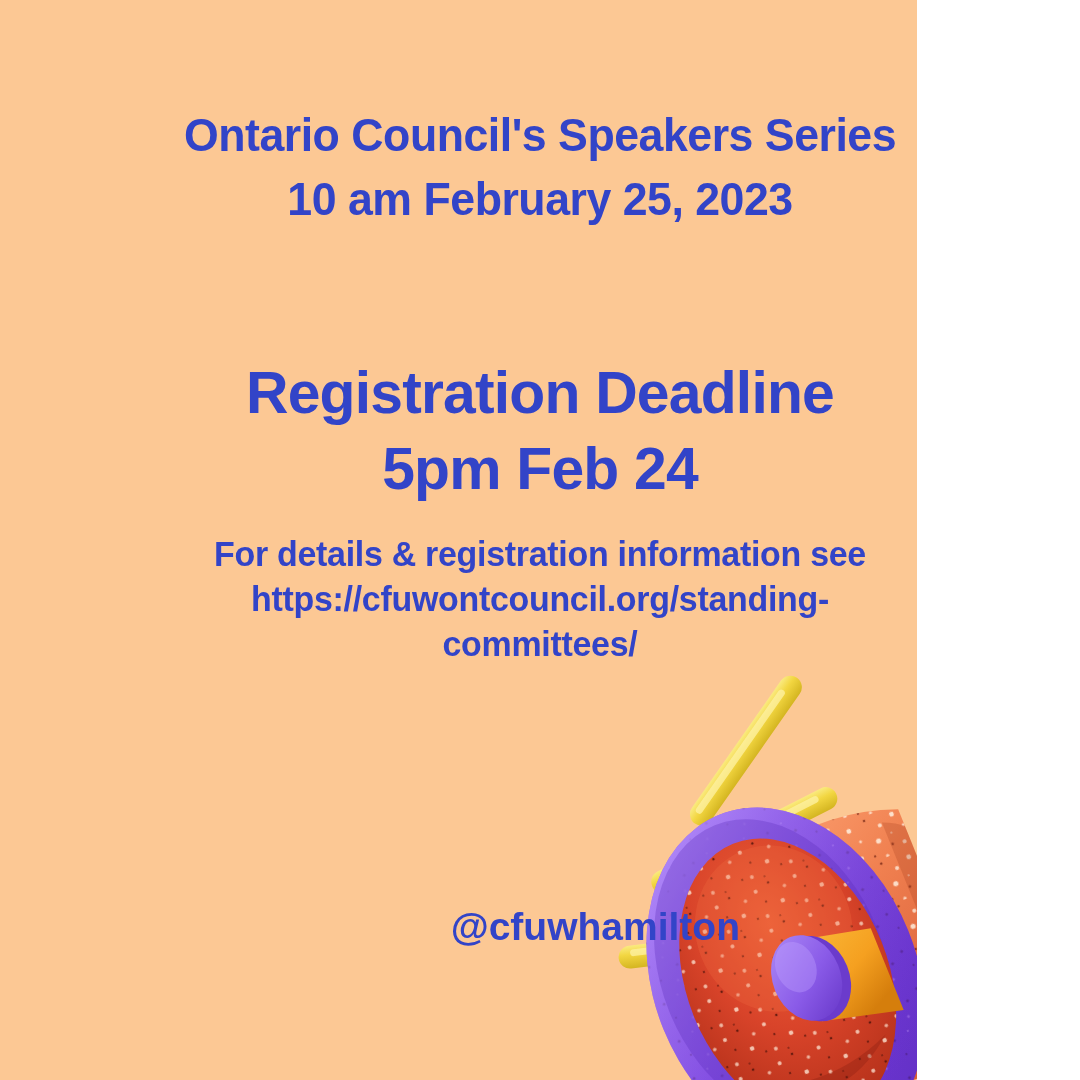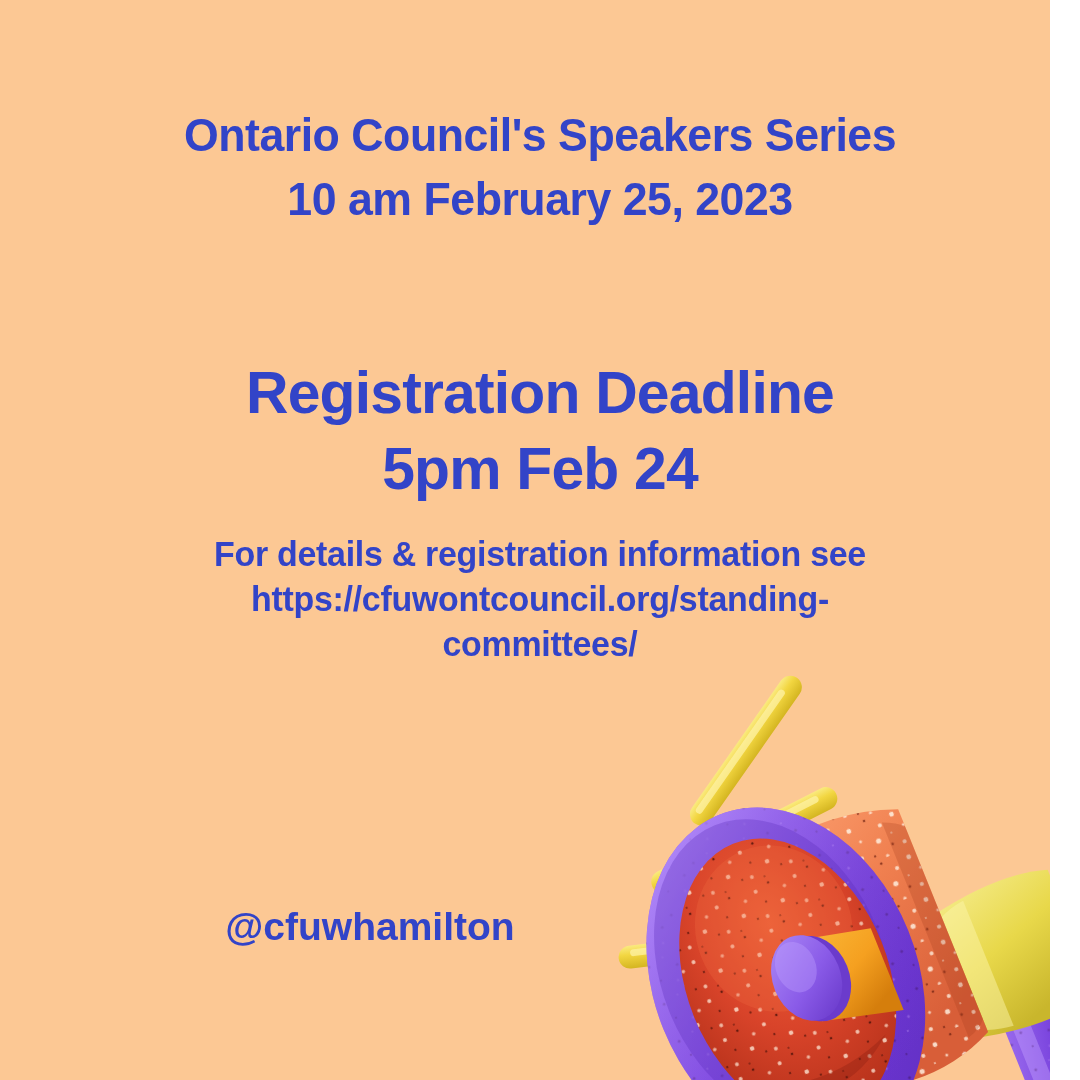--- a/index.html
+++ b/index.html
@@ -9,21 +9,21 @@
   }
   body {
     width: 1080px;
     height: 1080px;
     overflow: hidden;
     font-family: "Liberation Sans", sans-serif;
   }
 
   #poster {
     position: relative;
-    width: 1050px;
+    width: 917px;
     height: 1080px;
     background: #FCC894;
     overflow: hidden;
   }
 
   
   .text-layer {
     position: absolute;
     inset: 0;
     z-index: 5;
@@ -60,21 +60,21 @@
     top: 531px;
     font-size: 35px;
     line-height: 45px;
     letter-spacing: -0.3px;
     transform: scaleX(0.97);
   }
 
   #handle {
     top: 902px;
     width: 740px;
-    text-align: center;
+    text-align: right;
     font-size: 39px;
     line-height: 50px;
     letter-spacing: 0px;
   }
 
   
   #megaphone {
     position: absolute;
     left: 600px;
     top: 580px;

